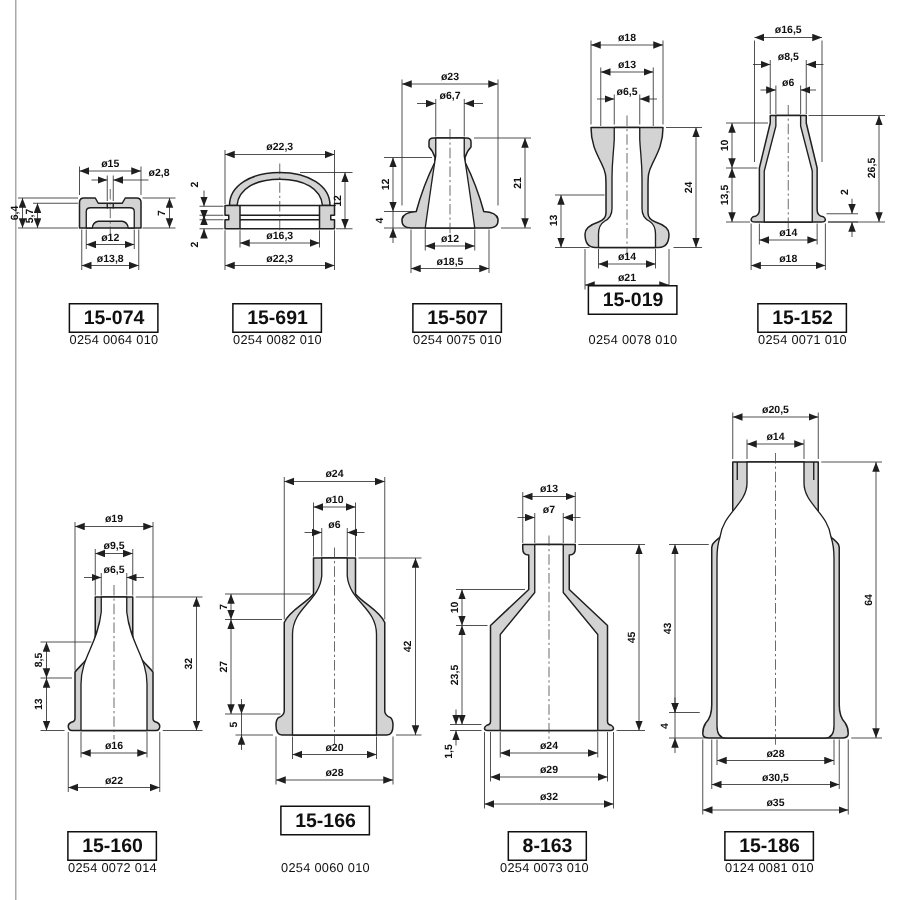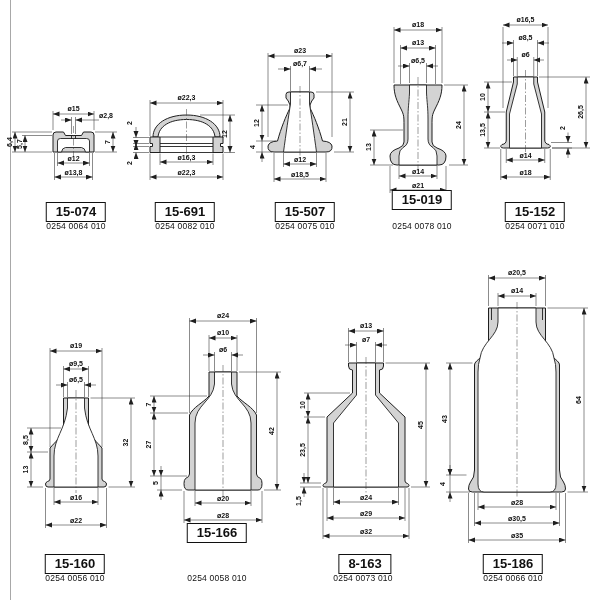--- a/index.html
+++ b/index.html
@@ -340,23 +340,23 @@
   <div class="plabel" style="left:305px;top:202px">15-507</div>
   <div class="pcode" style="left:305px;top:221px">0254 0075 010</div>
 
   <div class="plabel" style="left:422px;top:190px">15-019</div>
   <div class="pcode" style="left:422px;top:221px">0254 0078 010</div>
 
   <div class="plabel" style="left:535px;top:202px">15-152</div>
   <div class="pcode" style="left:535px;top:221px">0254 0071 010</div>
 
   <div class="plabel" style="left:75px;top:554px">15-160</div>
-  <div class="pcode" style="left:75px;top:573px">0254 0056 010</div>
-
-  <div class="plabel" style="left:217px;top:523px">15-166</div>
-  <div class="pcode" style="left:217px;top:573px">0254 0058 010</div>
+  <div class="pcode" style="left:75px;top:573px">0254 0072 014</div>
+
+  <div class="plabel" style="left:217px;top:537px">15-166</div>
+  <div class="pcode" style="left:217px;top:573px">0254 0060 010</div>
 
   <div class="plabel" style="left:365px;top:554px">8-163</div>
   <div class="pcode" style="left:363px;top:573px">0254 0073 010</div>
 
   <div class="plabel" style="left:513px;top:554px">15-186</div>
-  <div class="pcode" style="left:513px;top:573px">0254 0066 010</div>
+  <div class="pcode" style="left:513px;top:573px">0124 0081 010</div>
 </div>
 
 </body></html>

